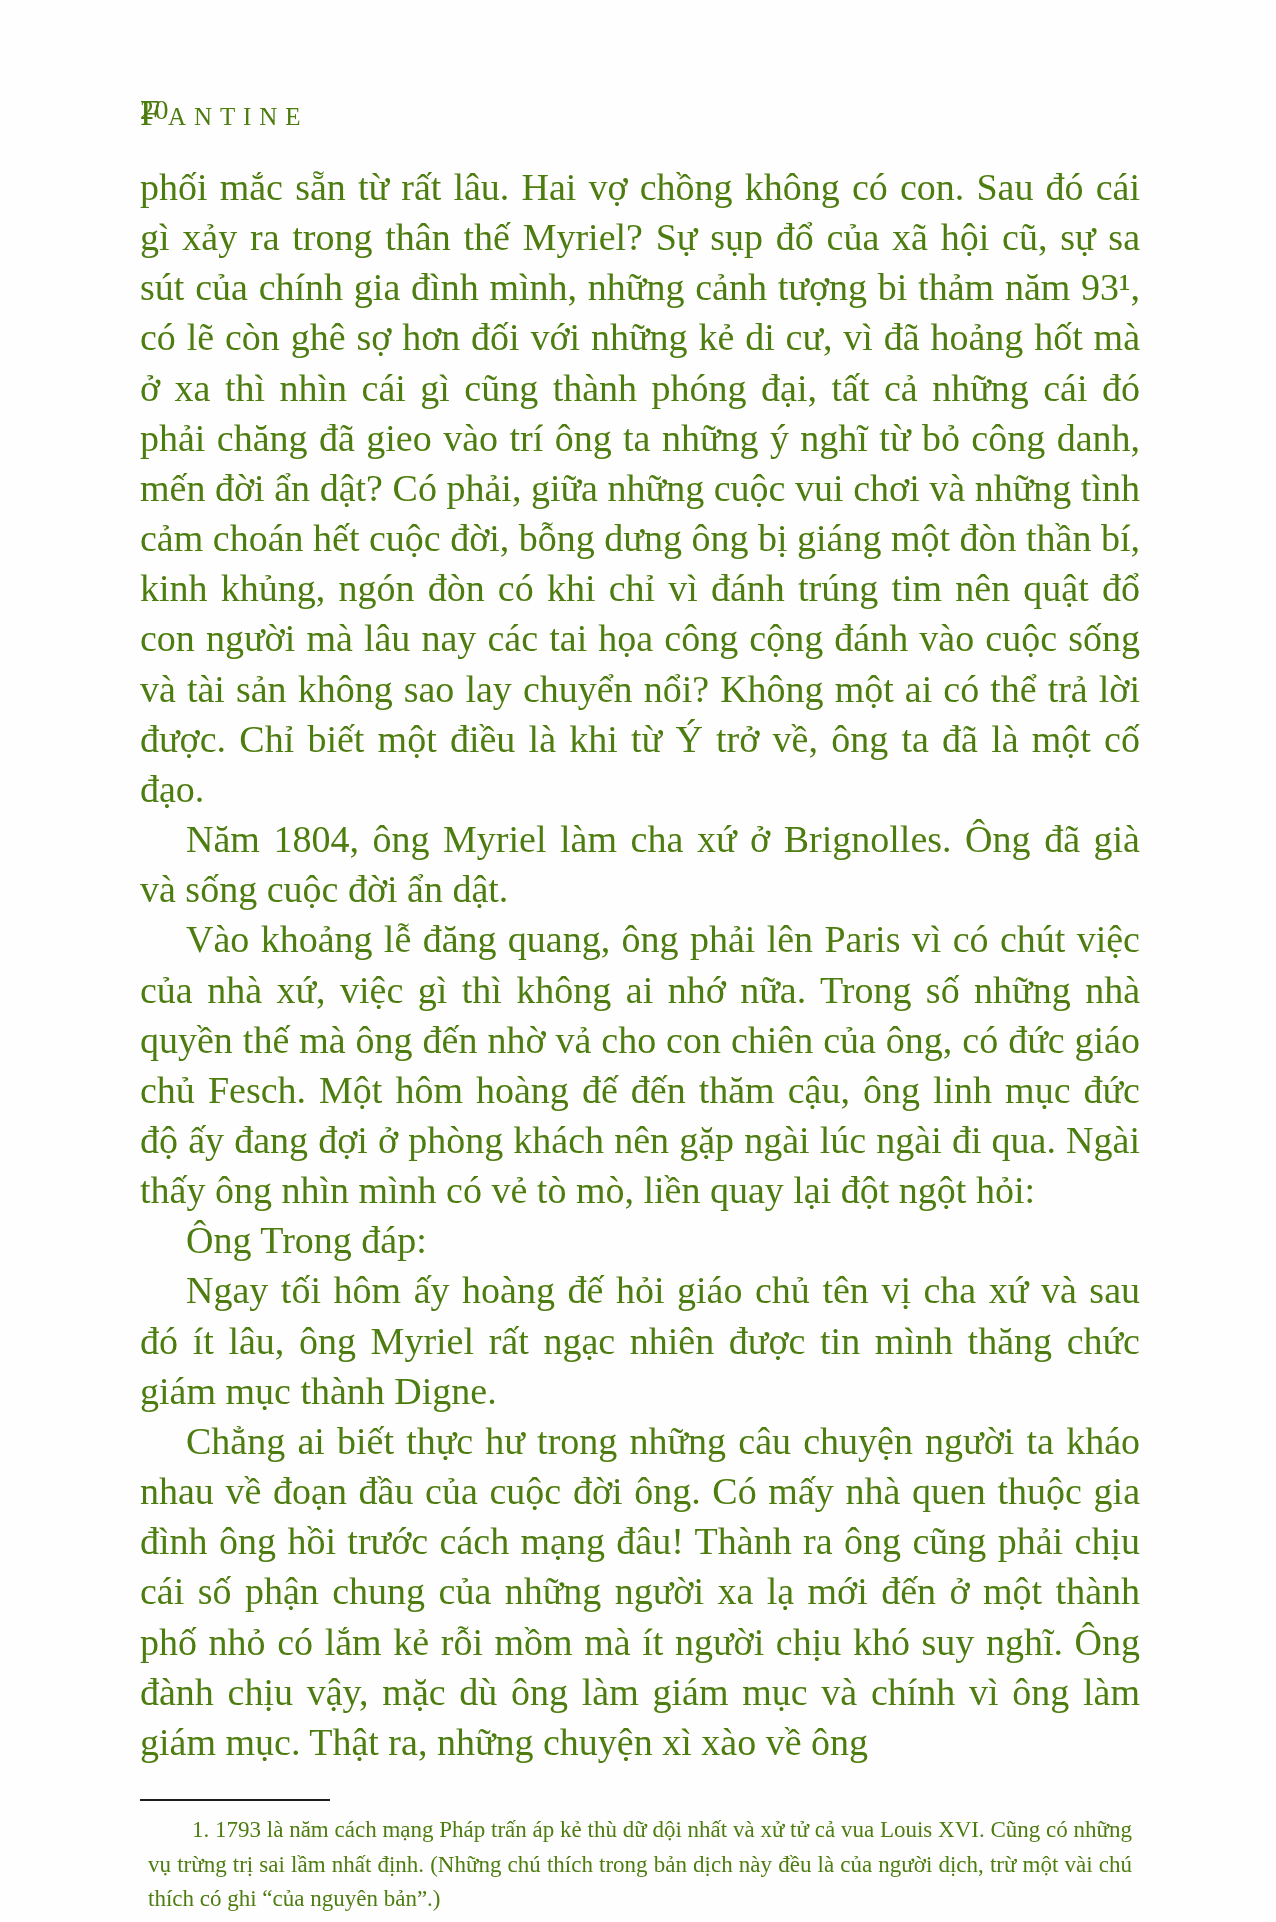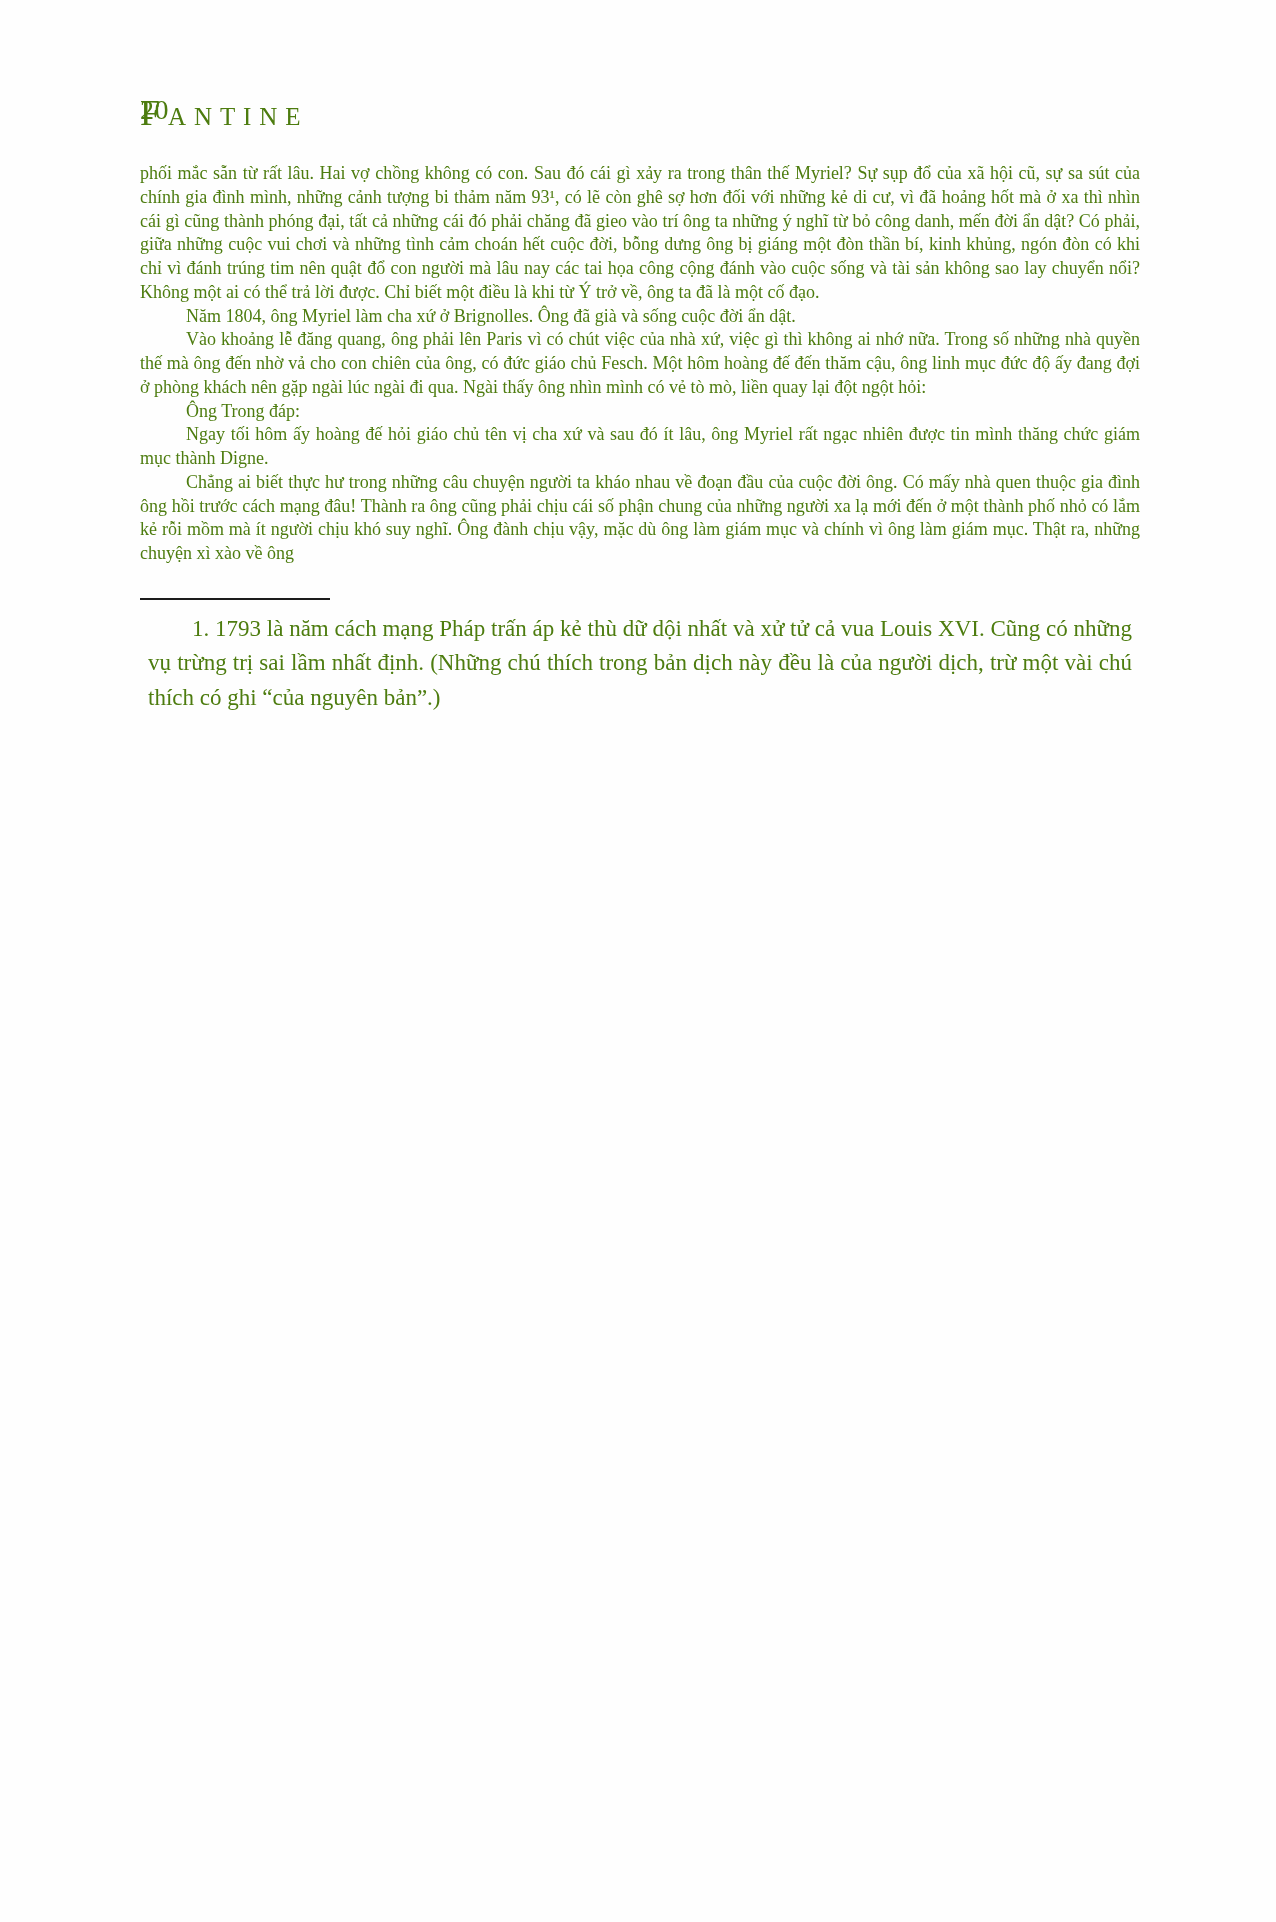--- a/index.html
+++ b/index.html
@@ -30,21 +30,21 @@
     font-size: 28px;
     letter-spacing: 0.02em;
   }
   .running-head {
     text-align: left;
     font-variant: small-caps;
     letter-spacing: 0.22em;
     font-size: 36px;
   }
   .body-text {
-    font-size: 18px;
+    font-size: 38px;
     line-height: 1.32;
     text-align: justify;
     text-justify: inter-word;
   }
   .body-text p {
     margin: 0;
   }
   .body-text p.indent {
     text-indent: 46px;
   }

